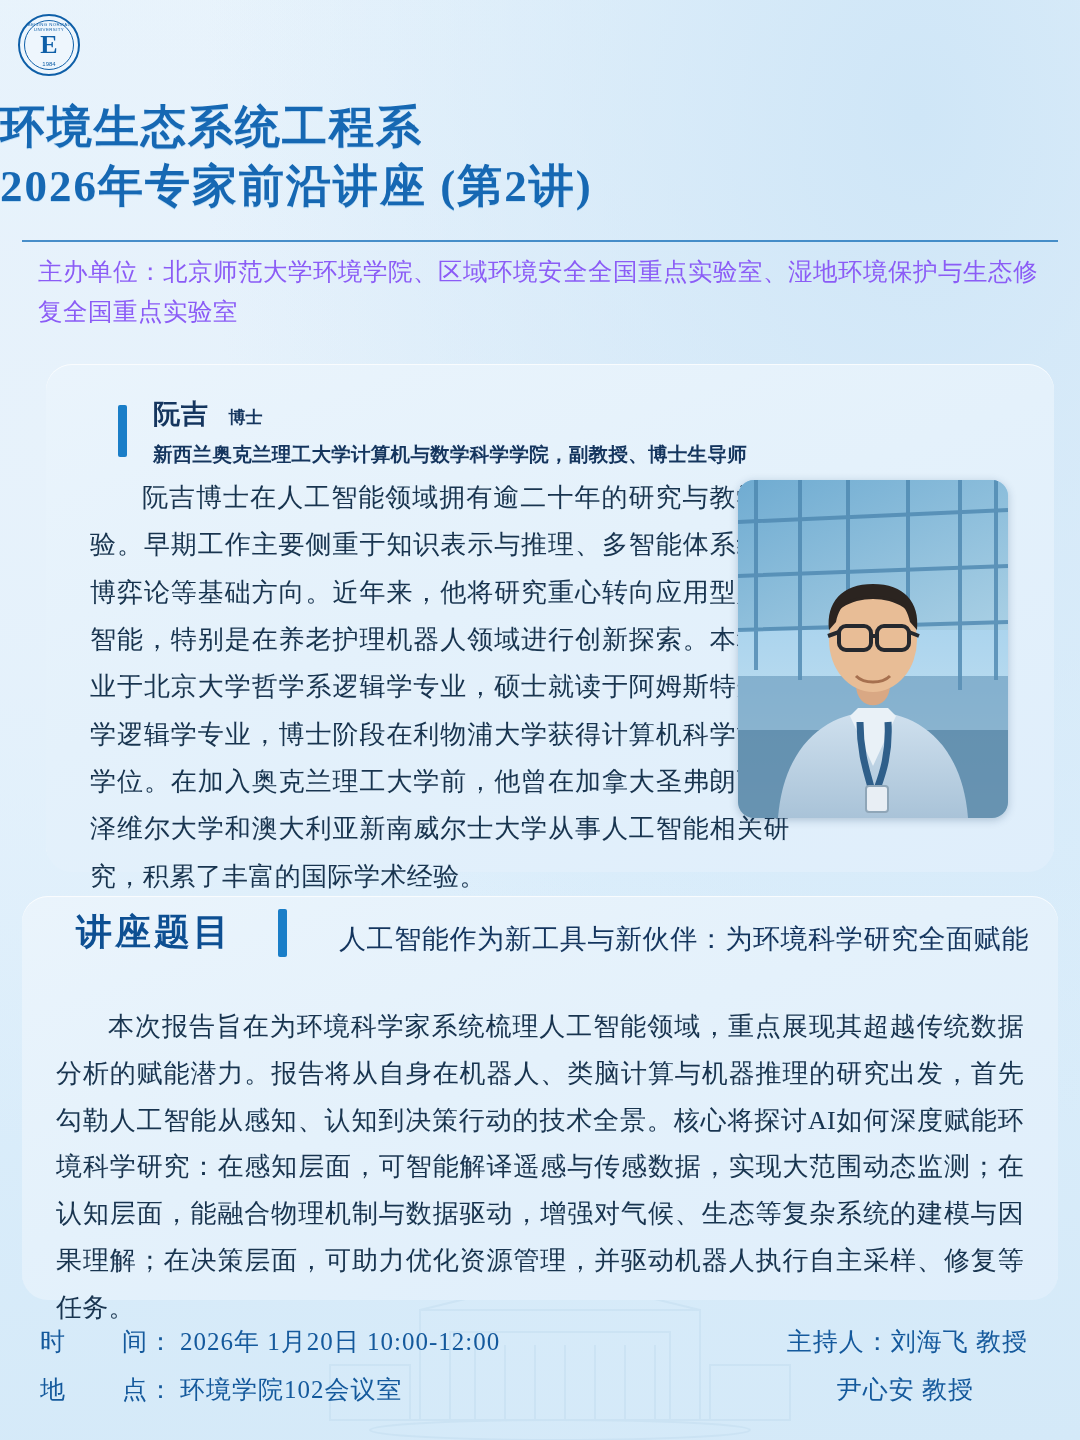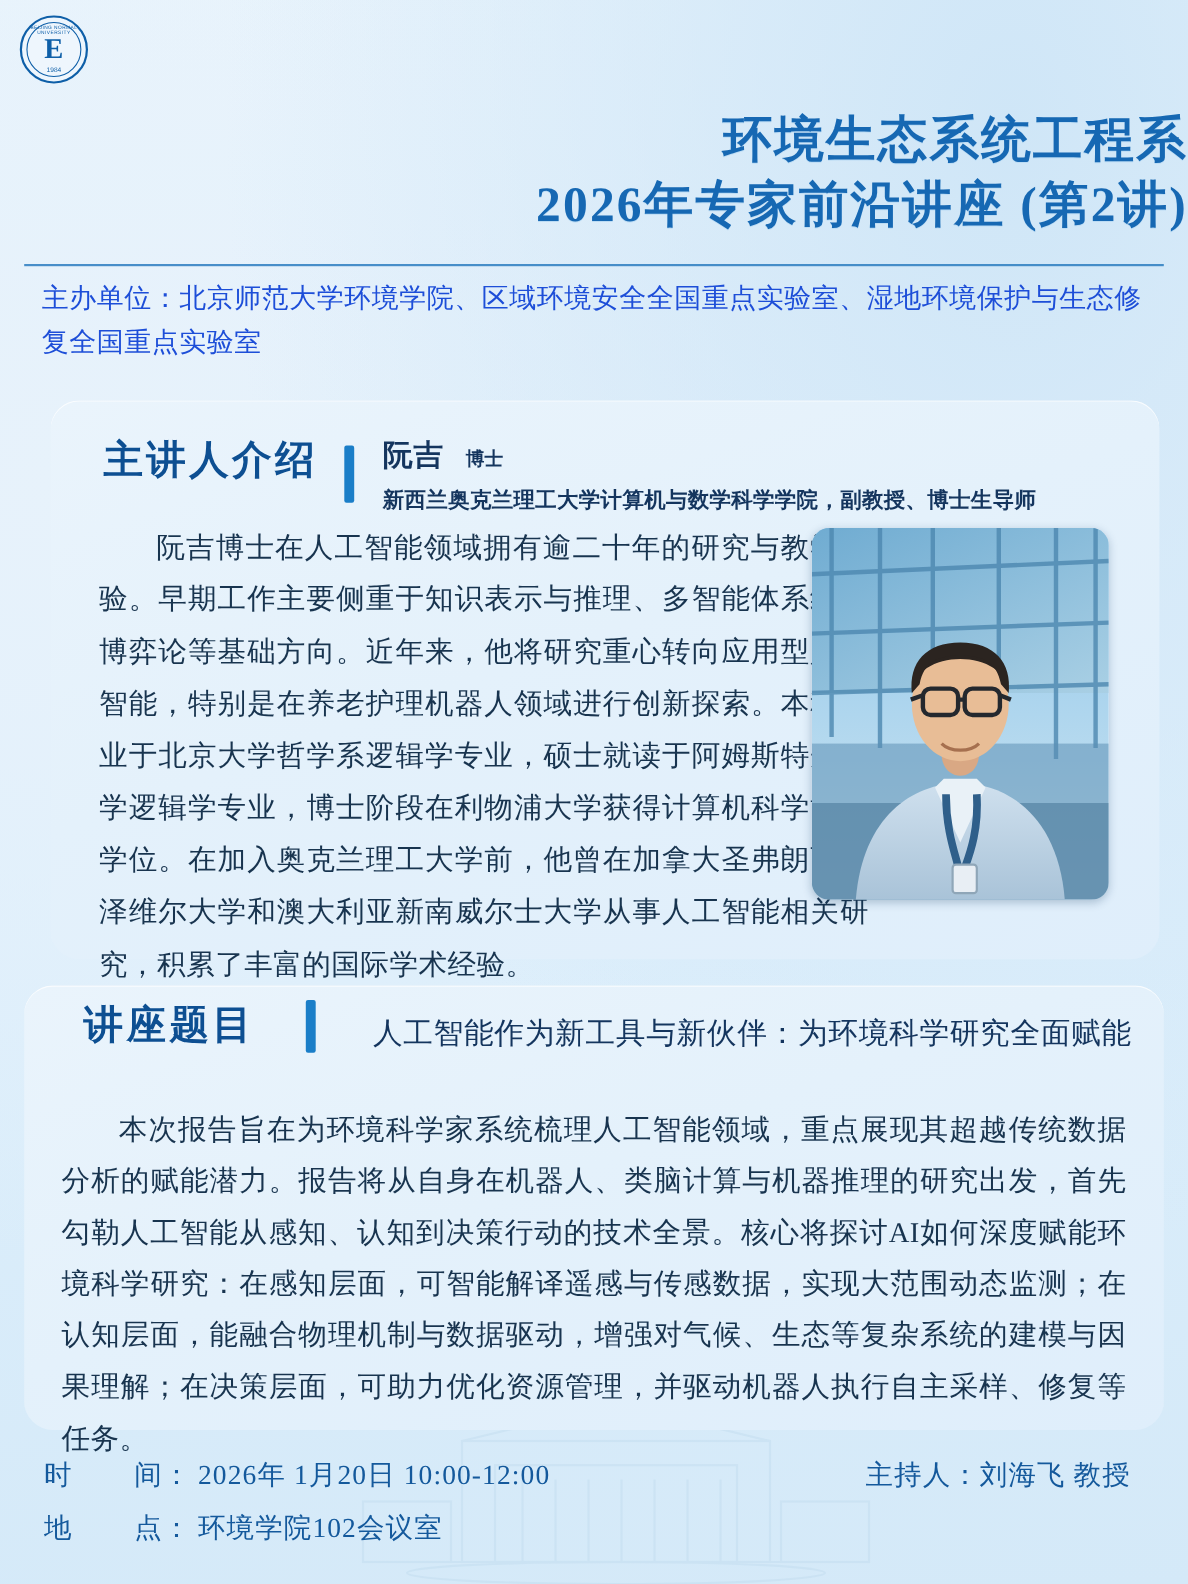--- a/index.html
+++ b/index.html
@@ -52,41 +52,41 @@
     font-family:"Liberation Serif", serif;
     font-weight:bold; font-size:33px; color:#0e4f93;
     letter-spacing:2px; line-height:1.05;
     font-style:italic;
   }
   .logo-text-en {
     font-size:12.5px; color:#0e4f93; letter-spacing:.2px; margin-top:3px;
   }
 
   
-  .title-block { position:absolute; top:98px; left:0; right:0; text-align:right; }
+  .title-block { position:absolute; top:98px; left:0; right:0; text-align:left; }
   .title-line {
     font-family:"Liberation Serif", serif;
     font-weight:bold;
     font-size:45px;
     color:#1668b3;
     letter-spacing:2px;
     line-height:1.32;
     text-shadow:0 1px 0 #bcdcf4;
   }
   .title-line.second { font-size:45px; }
 
   .rule {
     position:absolute; left:22px; right:22px; top:240px;
     height:2px; background:#2b7cc0; opacity:.85;
   }
 
   .organizer {
     position:absolute; top:252px; left:38px; right:34px;
     font-family:"Liberation Serif", serif;
-    font-size:24.5px; color:#1d4ed8; line-height:1.62;
+    font-size:24.5px; color:#8b5cf6; line-height:1.62;
     letter-spacing:.5px;
   }
 
   
   .card {
     position:absolute;
     background:linear-gradient(160deg,#eaf4fc 0%, #e4f1fb 45%, #dfeefb 100%);
     border-radius:26px;
     box-shadow:0 1px 0 rgba(255,255,255,.75) inset;
   }
@@ -187,21 +187,20 @@
 
 <div class="title-block">
   <div class="title-line">环境生态系统工程系</div>
   <div class="title-line second">2026年专家前沿讲座 (第2讲)</div>
 </div>
 <div class="rule"></div>
 <div class="organizer">主办单位：北京师范大学环境学院、区域环境安全全国重点实验室、湿地环境保护与生态修复全国重点实验室</div>
 
 <div class="card" id="card-speaker">
   <div class="speaker-head">
-    <div class="sec-title">主讲人介绍</div>
     <div class="sec-bar"></div>
     <div class="speaker-names">
       <div>
         <span class="sp-name">阮吉</span>
         <span class="sp-degree">博士</span>
       </div>
       <div class="sp-affil">新西兰奥克兰理工大学计算机与数学科学学院，副教授、博士生导师</div>
     </div>
   </div>
 
@@ -280,13 +279,14 @@
     </span>
     <span class="f-colon">：</span>
     <span>环境学院102会议室</span>
   </div>
 </div>
 
 <div class="host">
   <div>
     <span>主持人：</span><span>刘海飞 教授</span>
   </div>
+  <div class="h2">尹心安 教授</div>
 </div>
 
 </body></html>

